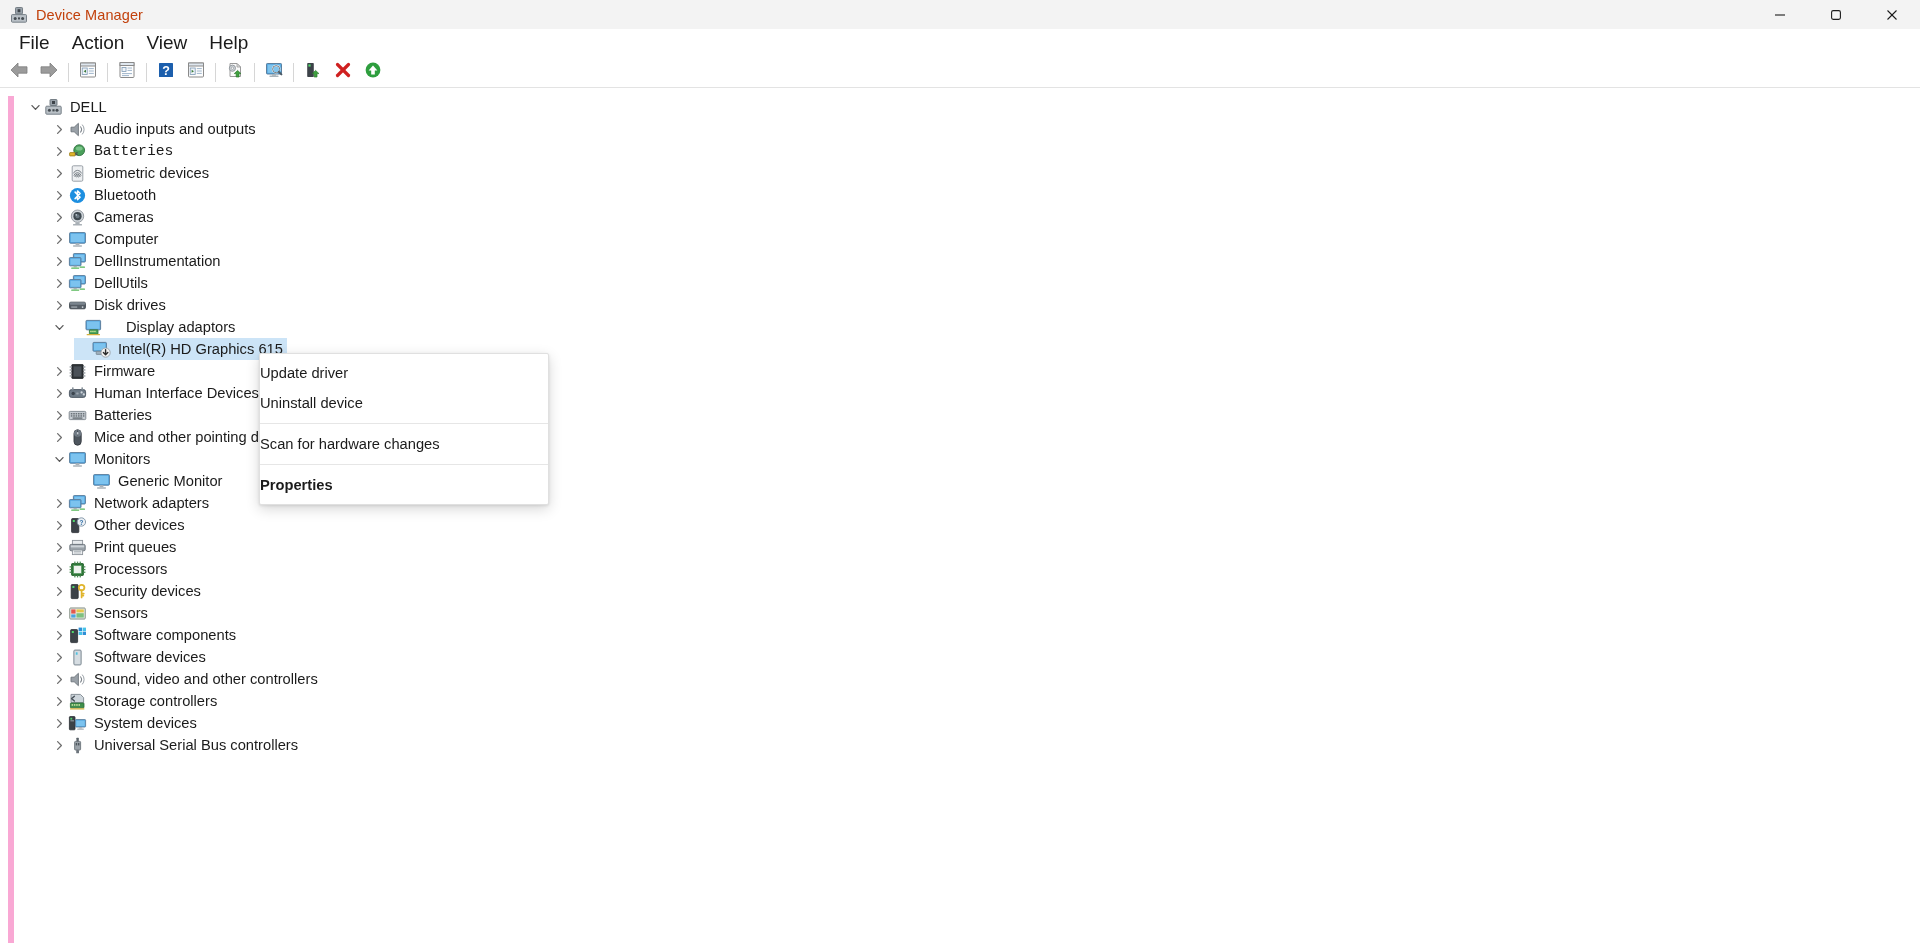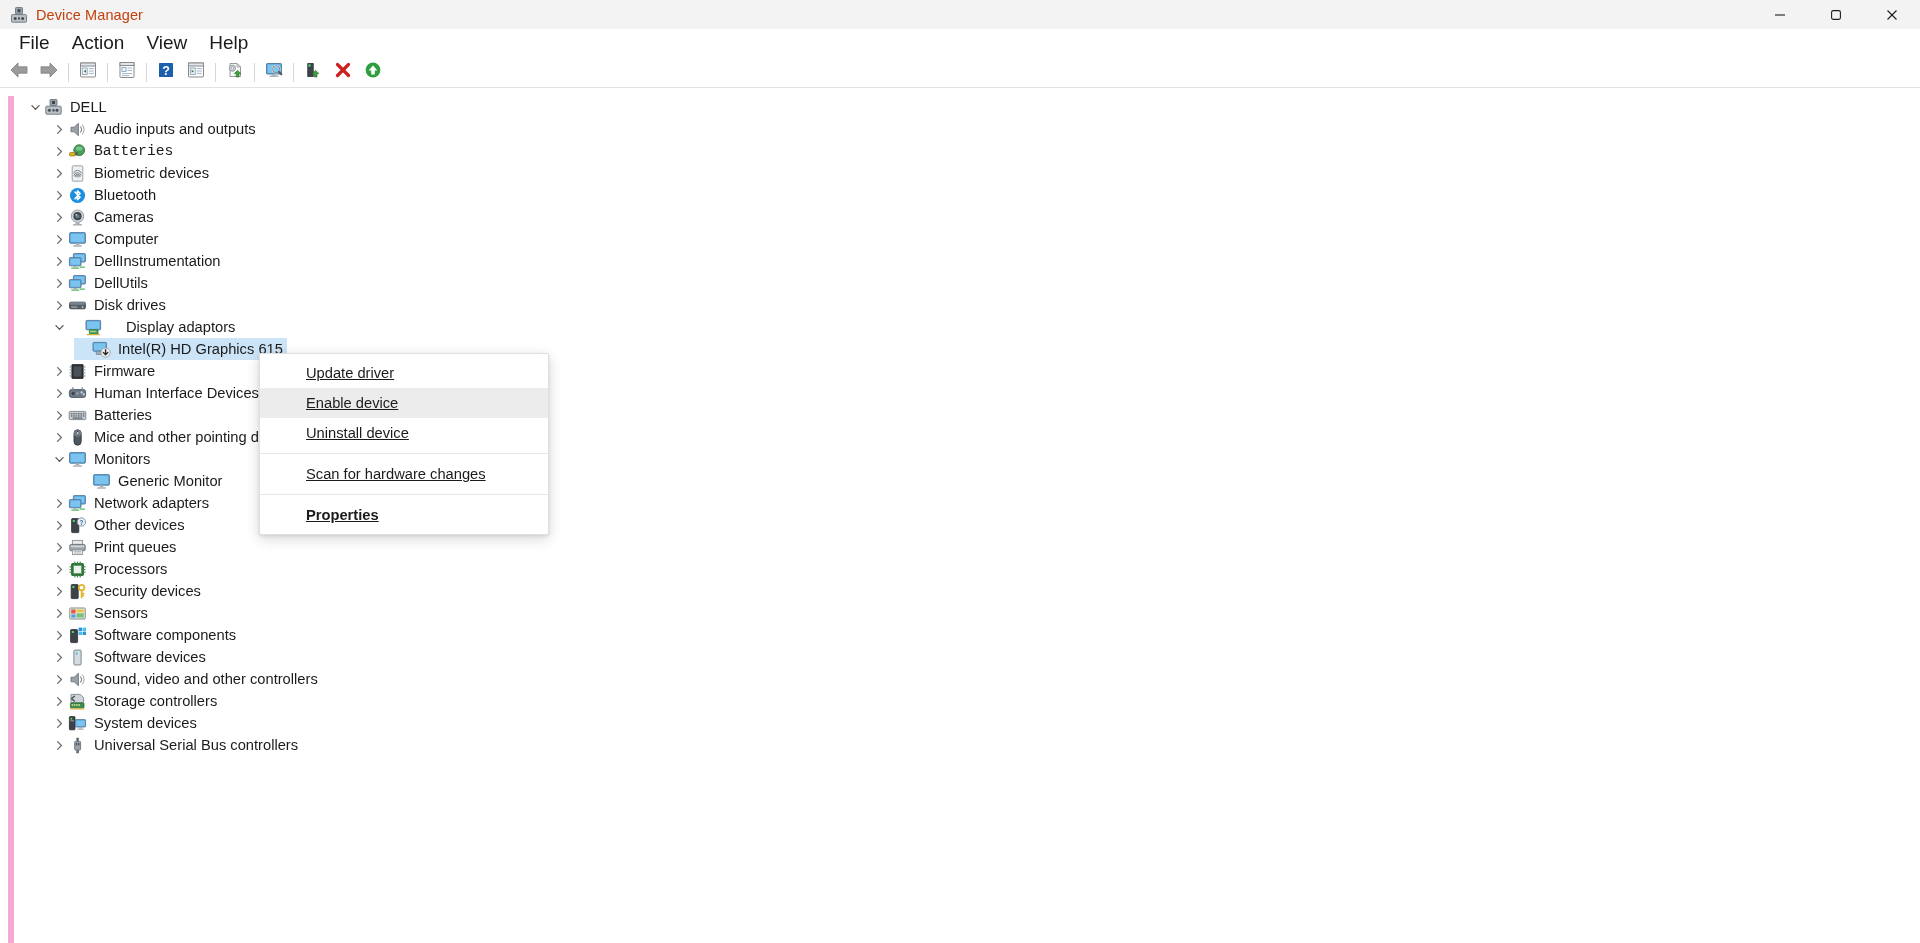--- a/index.html
+++ b/index.html
@@ -175,25 +175,23 @@
     border-radius: 2px;
     box-shadow: 0 4px 14px rgba(0,0,0,0.16), 0 1px 3px rgba(0,0,0,0.10);
     padding: 4px 0;
     z-index: 50;
     box-sizing: border-box;
   }
   .ctxitem {
     height: 30px;
     display: flex;
     align-items: center;
-    padding-left: 46px;
     font-size: 14.7px;
     color: #1b1b1b;
     white-space: nowrap;
-    text-decoration: underline;
   }
   .ctxitem.hover { background: #ececec; }
   .ctxitem.bold { font-weight: bold; }
   .ctxsep {
     height: 1px;
     background: #e6e6e6;
     margin: 5px 0 5px 0;
   }
 </style>
 </head>
@@ -908,21 +906,20 @@
                 <rect x="8.2" y="14" width="2.8" height="3.2" rx="0.5" fill="#6d757c"></rect>
               </svg></span>
             <span class="nlabel">Universal Serial Bus controllers</span>
           </div>
         </div>
       </div>
   </div>
 
   <div class="ctxmenu" id="ctx-root">
       <div class="ctxitem">Update driver</div>
-      <div class="ctxitem hover">Enable device</div>
       <div class="ctxitem">Uninstall device</div>
       <div class="ctxsep"></div>
       <div class="ctxitem">Scan for hardware changes</div>
       <div class="ctxsep"></div>
       <div class="ctxitem bold">Properties</div>
     </div>
 
 </div>
 
 </body></html>

